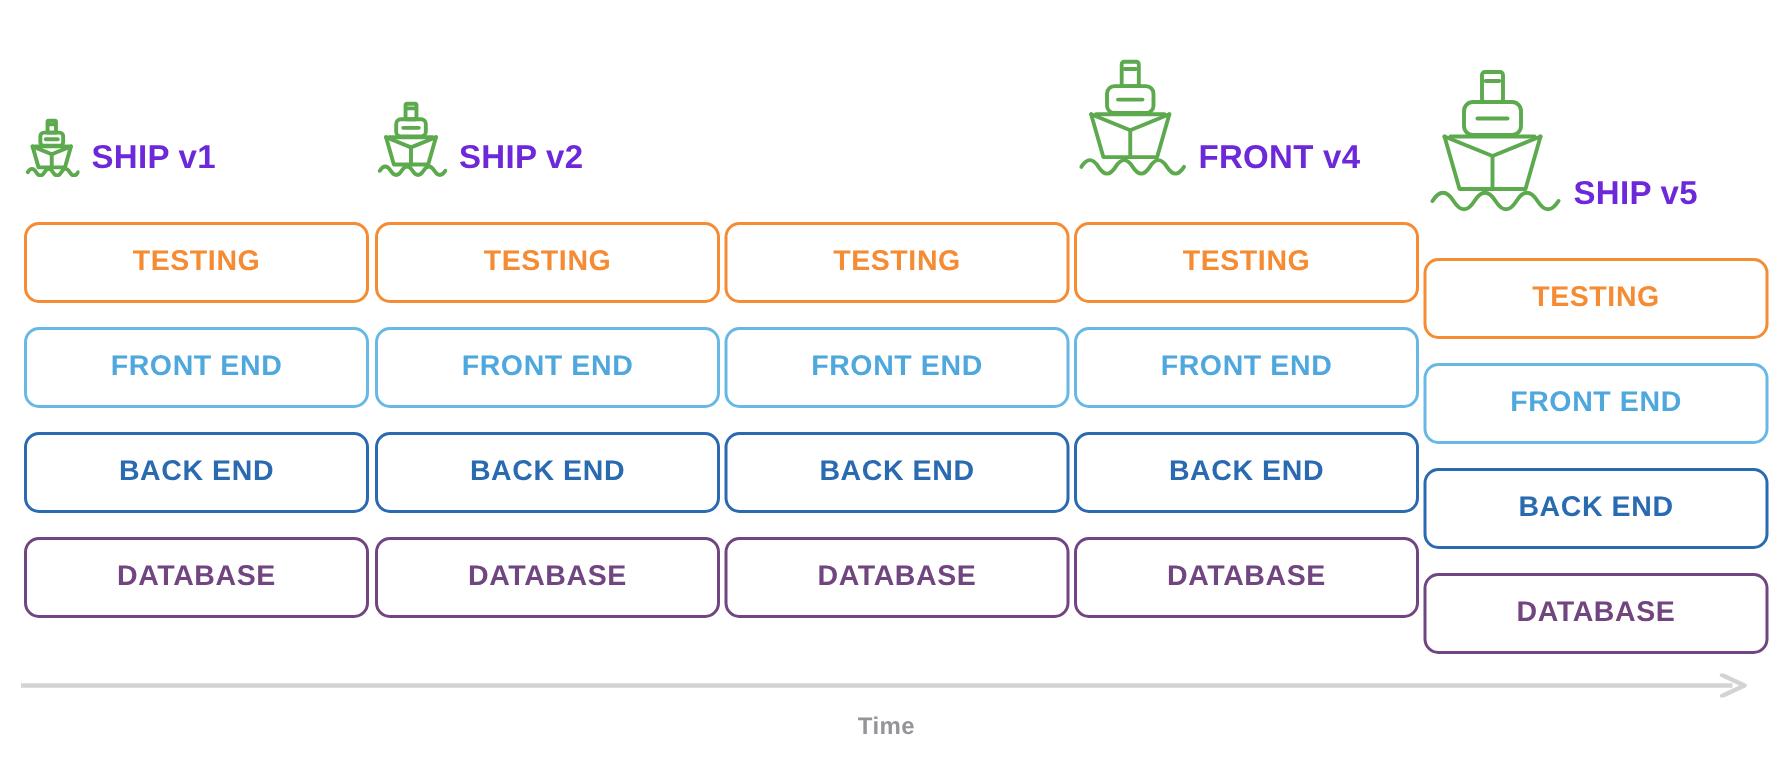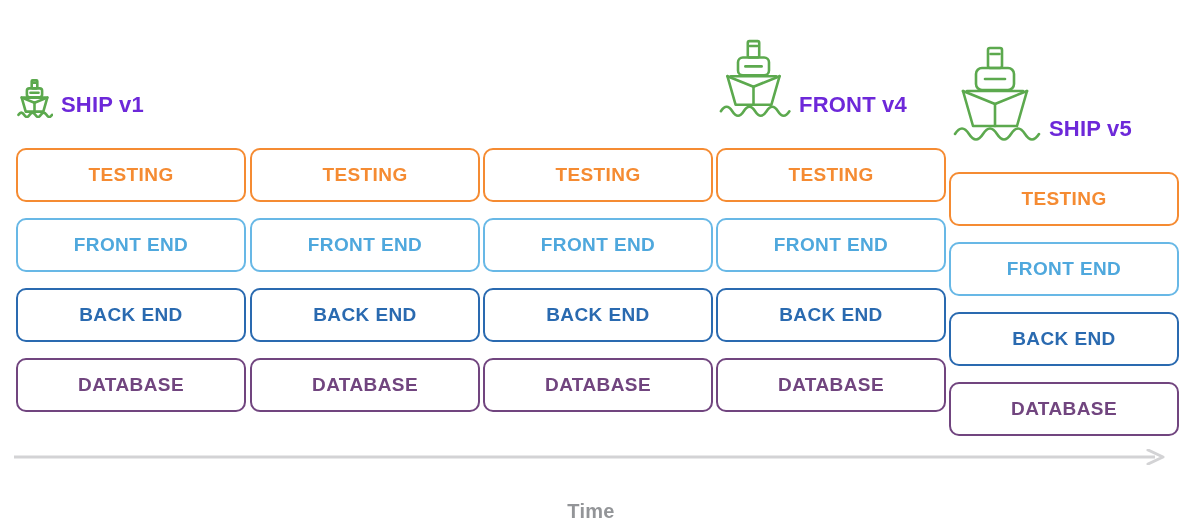--- a/index.html
+++ b/index.html
@@ -81,25 +81,24 @@
     top: 449px;
     width: 1152px;
     height: 16px;
   }
   #time-label {
     position: absolute;
     top: 476px;
     left: 0;
     width: 1182px;
     text-align: center;
-    font-size: 20px;
+    font-size: 16px;
     font-weight: bold;
     color: #939598;
     letter-spacing: 0.3px;
-    margin-top: 24px;
   }
 </style>
 </head>
 <body>
 
 <div id="canvas">
     <div class="column" style="left: 16px;">
       <div class="ship-header" style="bottom: 302px;">
   <svg class="ship-icon" width="37" height="40" viewBox="0 0 92 100" xmlns="http://www.w3.org/2000/svg">
     <g fill="none" stroke="#5ca94e" stroke-width="6.50" stroke-linecap="round" stroke-linejoin="round">
@@ -121,20 +120,42 @@
     </g>
   </svg>
         <span class="ship-label">SHIP v1</span>
       </div>
       <div class="layer-box" style="top: 148px; border-color: rgb(245, 139, 50); color: rgb(245, 139, 50);">TESTING</div>
       <div class="layer-box" style="top: 218px; border-color: rgb(104, 184, 230); color: rgb(79, 168, 221);">FRONT END</div>
       <div class="layer-box" style="top: 288px; border-color: rgb(42, 106, 176); color: rgb(42, 106, 176);">BACK END</div>
       <div class="layer-box" style="top: 358px; border-color: rgb(113, 69, 127); color: rgb(113, 69, 127);">DATABASE</div>
     </div>
     <div class="column" style="left: 250px;">
+      <div class="ship-header" style="bottom: 302px;">
+  <svg class="ship-icon" width="48" height="52" viewBox="0 0 92 100" xmlns="http://www.w3.org/2000/svg">
+    <g fill="none" stroke="#5ca94e" stroke-width="5.00" stroke-linecap="round" stroke-linejoin="round">
+
+      <rect x="39" y="6" width="14" height="20" rx="2"></rect>
+      <line x1="41.5" y1="12" x2="50.5" y2="12"></line>
+
+      <rect x="27" y="26" width="38" height="22" rx="6"></rect>
+      <line x1="36" y1="37" x2="56" y2="37"></line>
+
+      <line x1="18" y1="49" x2="74" y2="49"></line>
+
+      <path d="M14 49 L24 84 L68 84 L78 49"></path>
+
+      <path d="M14 49 L46 62 L78 49"></path>
+      <line x1="46" y1="62" x2="46" y2="84"></line>
+
+      <path d="M6 92 q7 -11 14 0 q7 11 14 0 q7 -11 14 0 q7 11 14 0 q7 -11 14 0 q7 11 14 0"></path>
+    </g>
+  </svg>
+        <span class="ship-label">SHIP v2</span>
+      </div>
       <div class="layer-box" style="top: 148px; border-color: rgb(245, 139, 50); color: rgb(245, 139, 50);">TESTING</div>
       <div class="layer-box" style="top: 218px; border-color: rgb(104, 184, 230); color: rgb(79, 168, 221);">FRONT END</div>
       <div class="layer-box" style="top: 288px; border-color: rgb(42, 106, 176); color: rgb(42, 106, 176);">BACK END</div>
       <div class="layer-box" style="top: 358px; border-color: rgb(113, 69, 127); color: rgb(113, 69, 127);">DATABASE</div>
     </div>
     <div class="column" style="left: 483px;">
       <div class="layer-box" style="top: 148px; border-color: rgb(245, 139, 50); color: rgb(245, 139, 50);">TESTING</div>
       <div class="layer-box" style="top: 218px; border-color: rgb(104, 184, 230); color: rgb(79, 168, 221);">FRONT END</div>
       <div class="layer-box" style="top: 288px; border-color: rgb(42, 106, 176); color: rgb(42, 106, 176);">BACK END</div>
       <div class="layer-box" style="top: 358px; border-color: rgb(113, 69, 127); color: rgb(113, 69, 127);">DATABASE</div>

